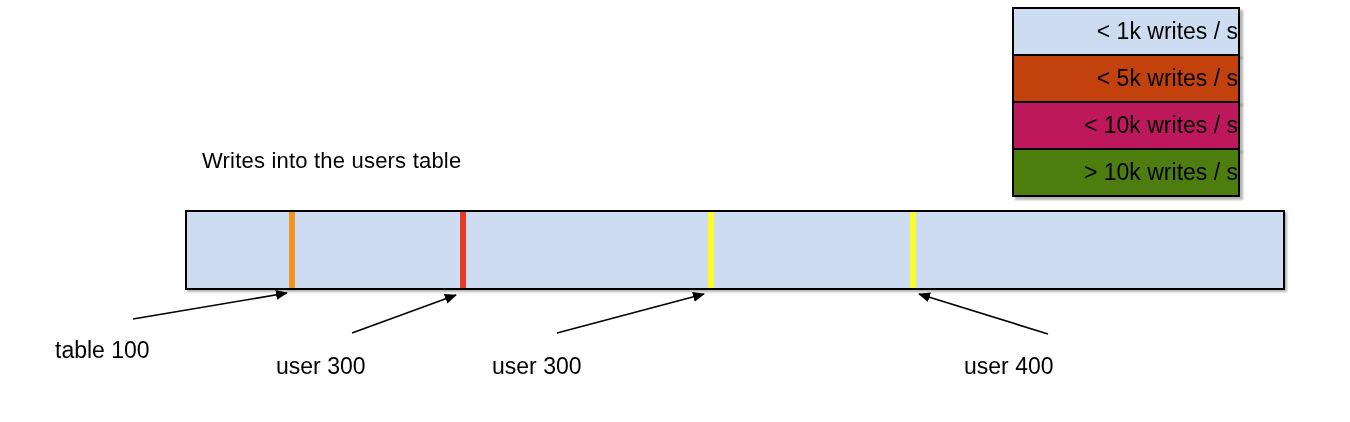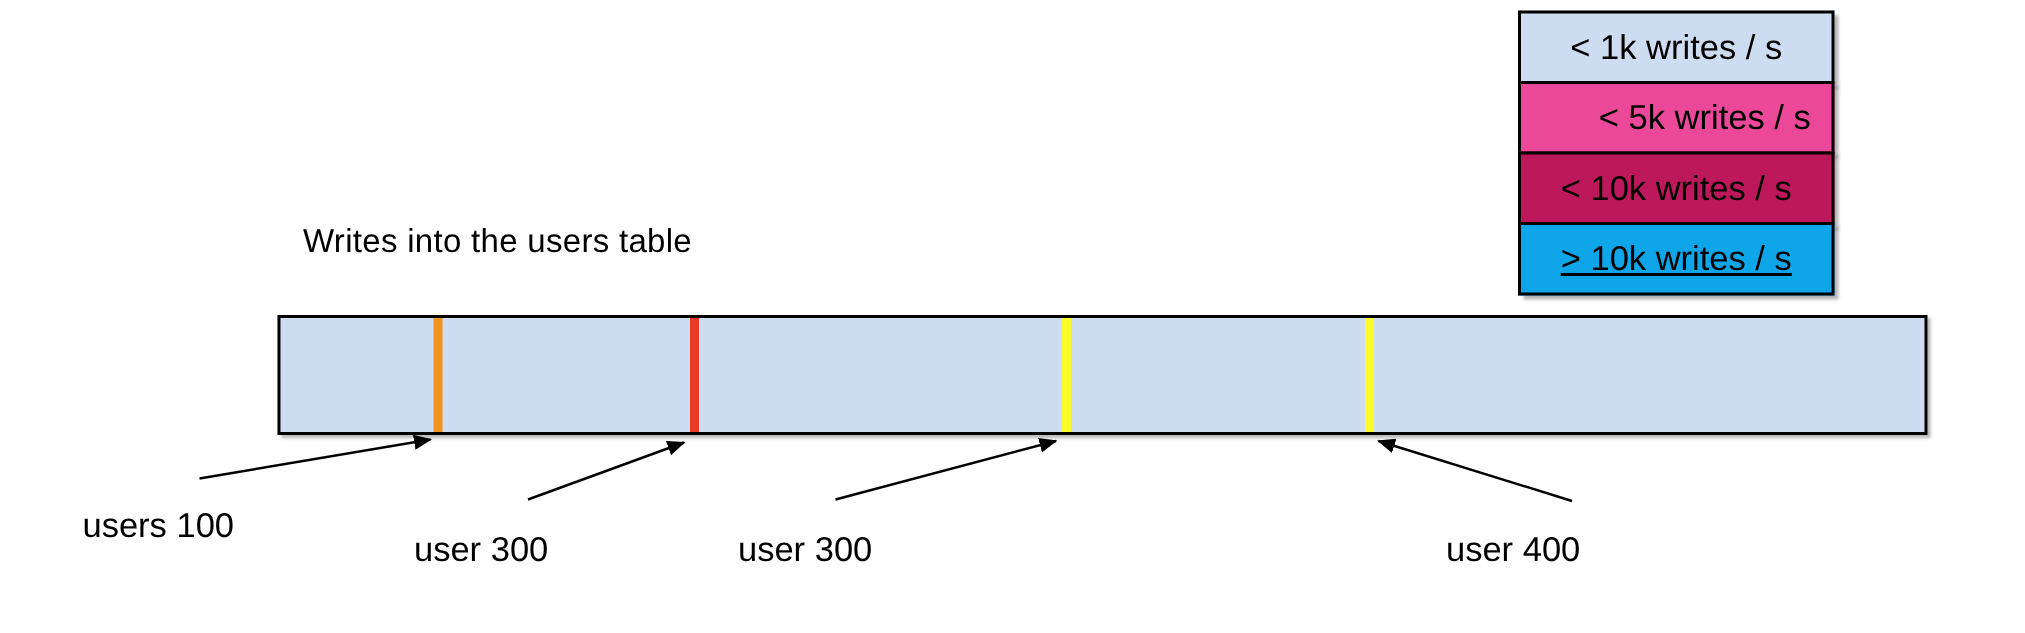--- a/index.html
+++ b/index.html
@@ -26,25 +26,25 @@
   }
   
   .legend {
     position: absolute;
     left: 1012px;
     top: 7px;
     width: 233px;
   }
   .legend-row {
     box-sizing: border-box;
-    width: 211px;
+    width: 228px;
     height: 49px;
     border: 2px solid #000000;
     margin-top: -2px;
-    text-align: center;
+    text-align: right;
     line-height: 45px;
     font-size: 23px;
     box-shadow: 3px 3px 2px rgba(90, 90, 90, 0.45);
     white-space: nowrap;
   }
   .legend-row:first-child { margin-top: 0; }
   
   .bar {
     position: absolute;
     left: 185px;
@@ -86,23 +86,23 @@
 </style>
 </head>
 <body>
 
 <div class="canvas">
 
   <div class="title">Writes into the users table</div>
 
   <div class="legend">
     <div class="legend-row" style="background-color: rgb(205, 220, 241);">&lt; 1k writes / s</div>
-    <div class="legend-row" style="background-color: #ec4899; padding-left: 38px;">&lt; 5k writes / s</div>
+    <div class="legend-row" style="background-color: #c2410c; padding-left: 38px;">&lt; 5k writes / s</div>
     <div class="legend-row" style="background-color: #be185d;">&lt; 10k writes / s</div>
-    <div class="legend-row" style="background-color: #0ea5e9; text-decoration: underline;">&gt; 10k writes / s</div>
+    <div class="legend-row" style="background-color: #4d7c0f;">&gt; 10k writes / s</div>
   </div>
 
   <div class="bar" style="background-color: rgb(205, 220, 241);">
     <div class="marker marker-user-100" style="background-color: rgb(240, 148, 31);"></div>
     <div class="marker marker-user-200" style="background-color: rgb(232, 59, 37);"></div>
     <div class="marker marker-user-300" style="background-color: rgb(251, 251, 40);"></div>
     <div class="marker marker-user-400" style="background-color: rgb(251, 251, 40);"></div>
   </div>
 
   <svg class="arrows" viewBox="0 0 1350 422" xmlns="http://www.w3.org/2000/svg">
@@ -110,18 +110,18 @@
       <marker id="ah" markerUnits="userSpaceOnUse" markerWidth="14" markerHeight="12" refX="11" refY="5" orient="auto">
         <path d="M0,0 L12,5 L0,10 Z" fill="#000000"></path>
       </marker>
     </defs>
     <line x1="133" y1="319" x2="287" y2="293" stroke="#000000" stroke-width="1.6" marker-end="url(#ah)"></line>
     <line x1="352" y1="333" x2="456" y2="295" stroke="#000000" stroke-width="1.6" marker-end="url(#ah)"></line>
     <line x1="557" y1="333" x2="704" y2="294" stroke="#000000" stroke-width="1.6" marker-end="url(#ah)"></line>
     <line x1="1048" y1="334" x2="919" y2="294" stroke="#000000" stroke-width="1.6" marker-end="url(#ah)"></line>
   </svg>
 
-  <div class="user-label label-user-100">users 100</div>
+  <div class="user-label label-user-100">table 100</div>
   <div class="user-label label-user-200">user 300</div>
   <div class="user-label label-user-300">user 300</div>
   <div class="user-label label-user-400">user 400</div>
 
 </div>
 
 </body></html>

